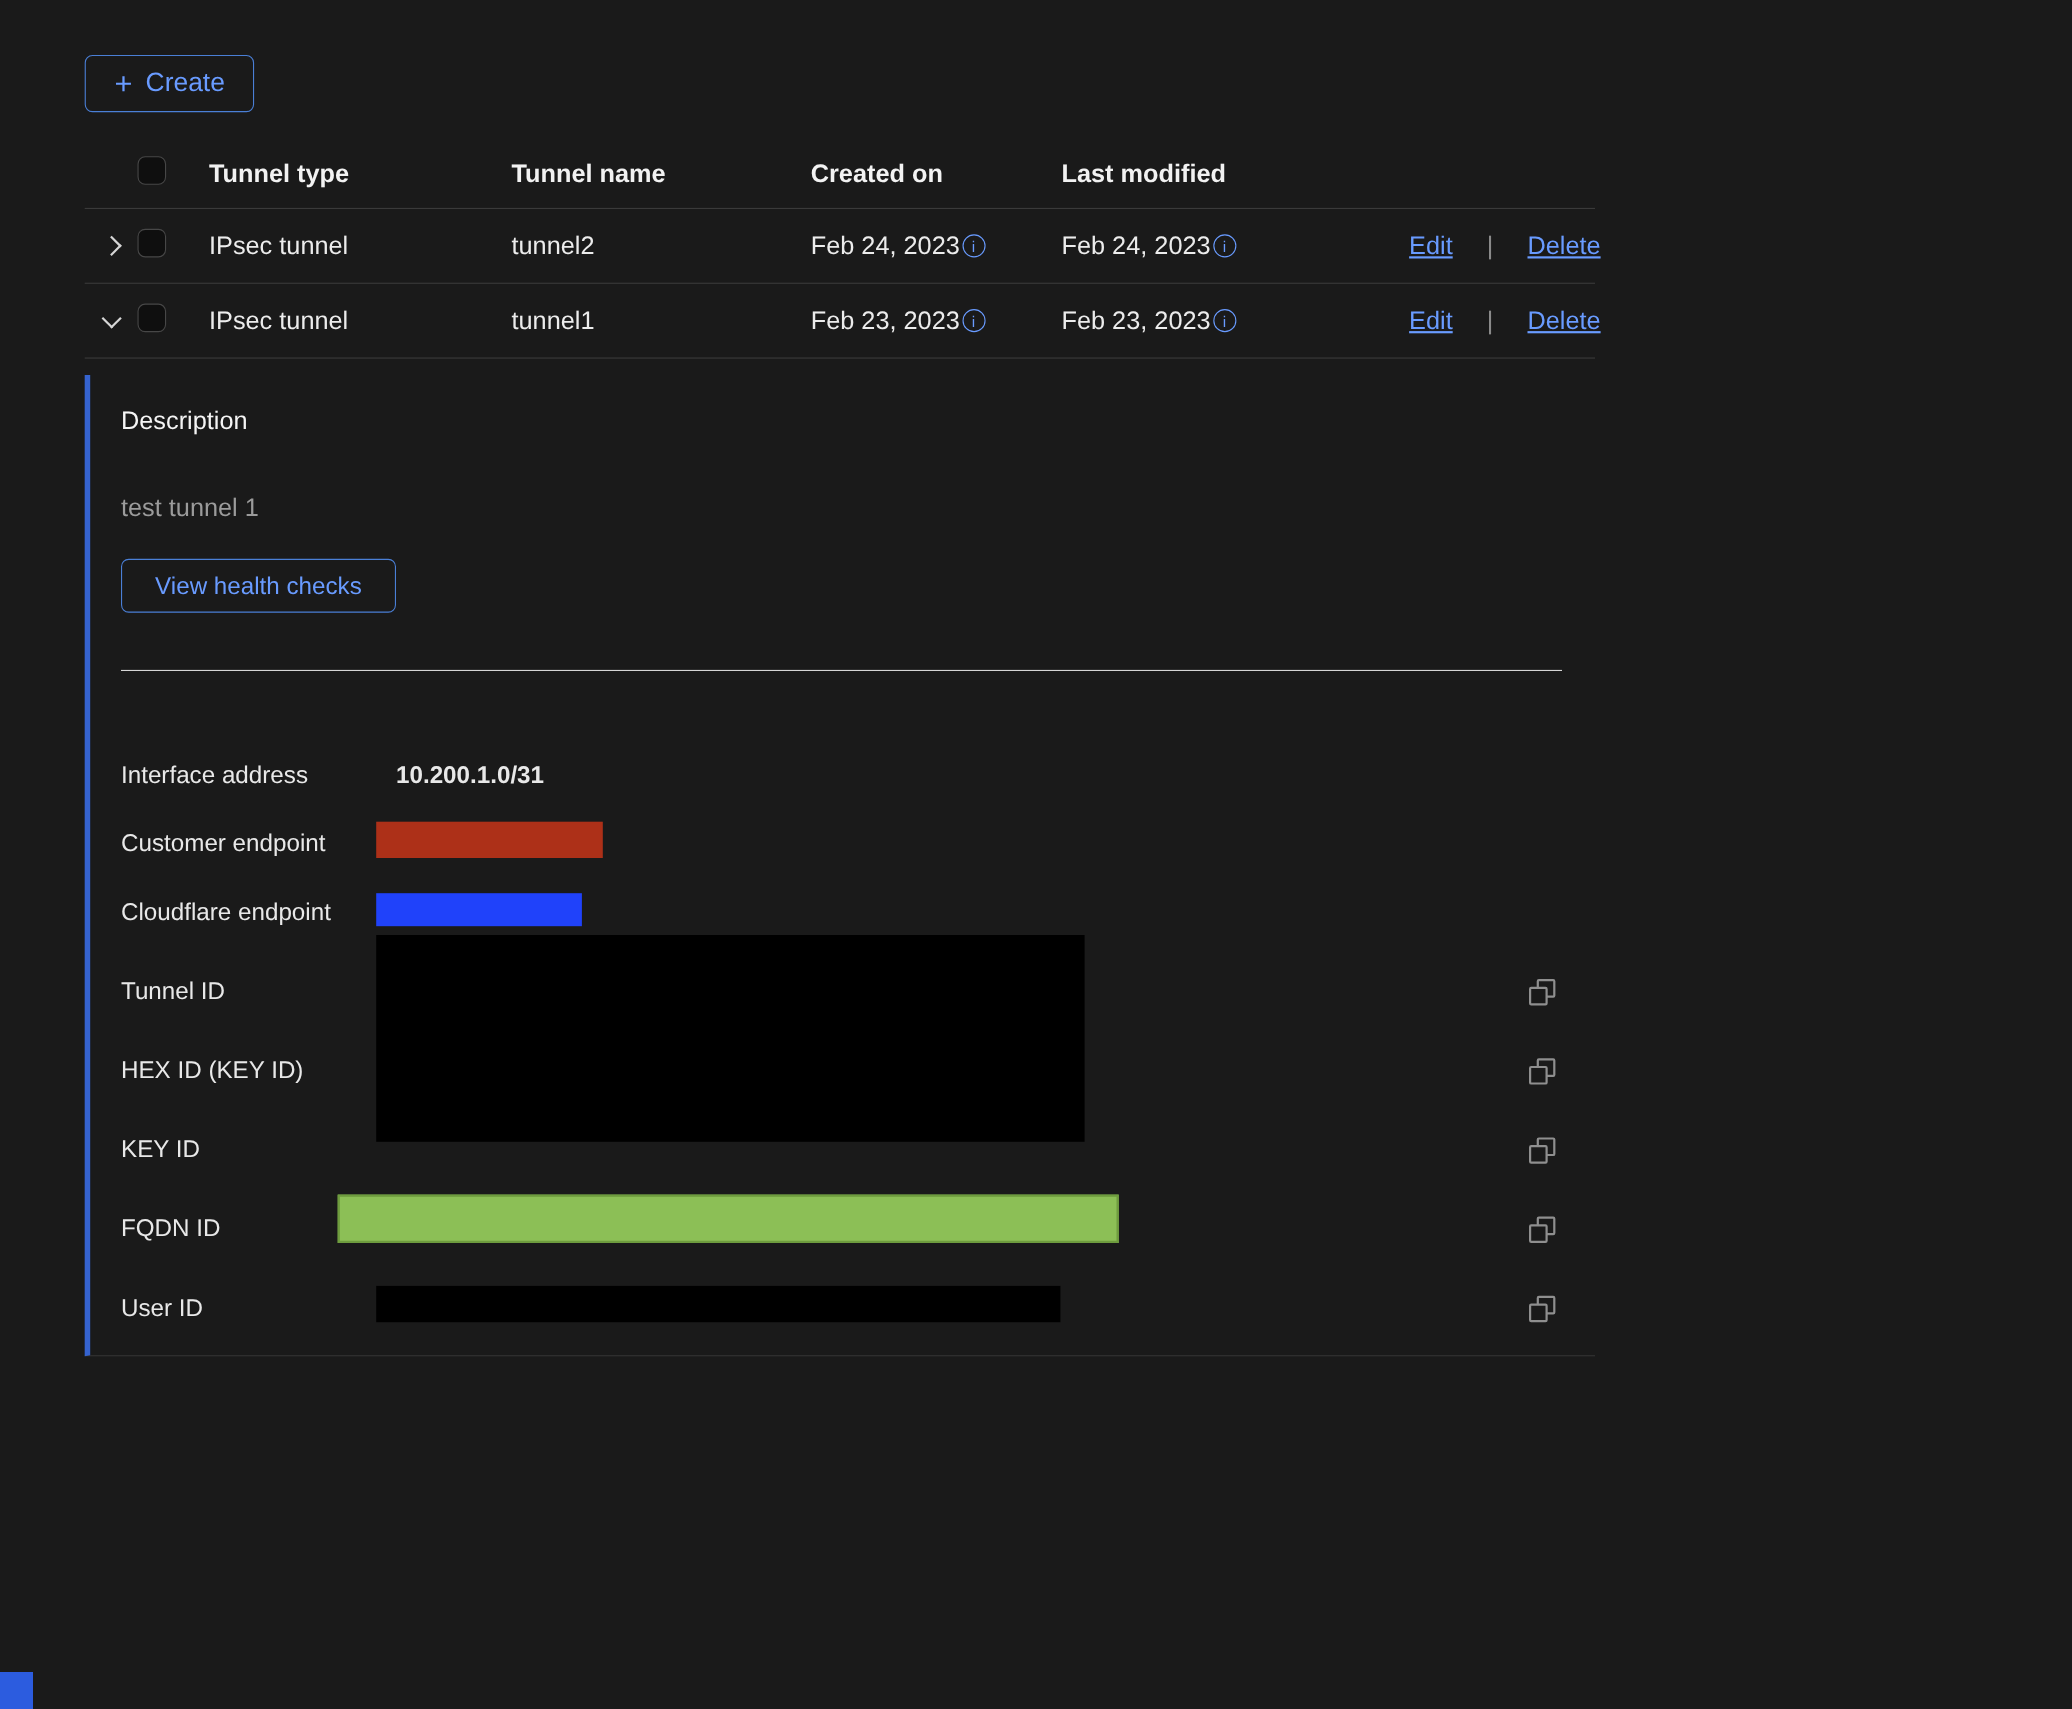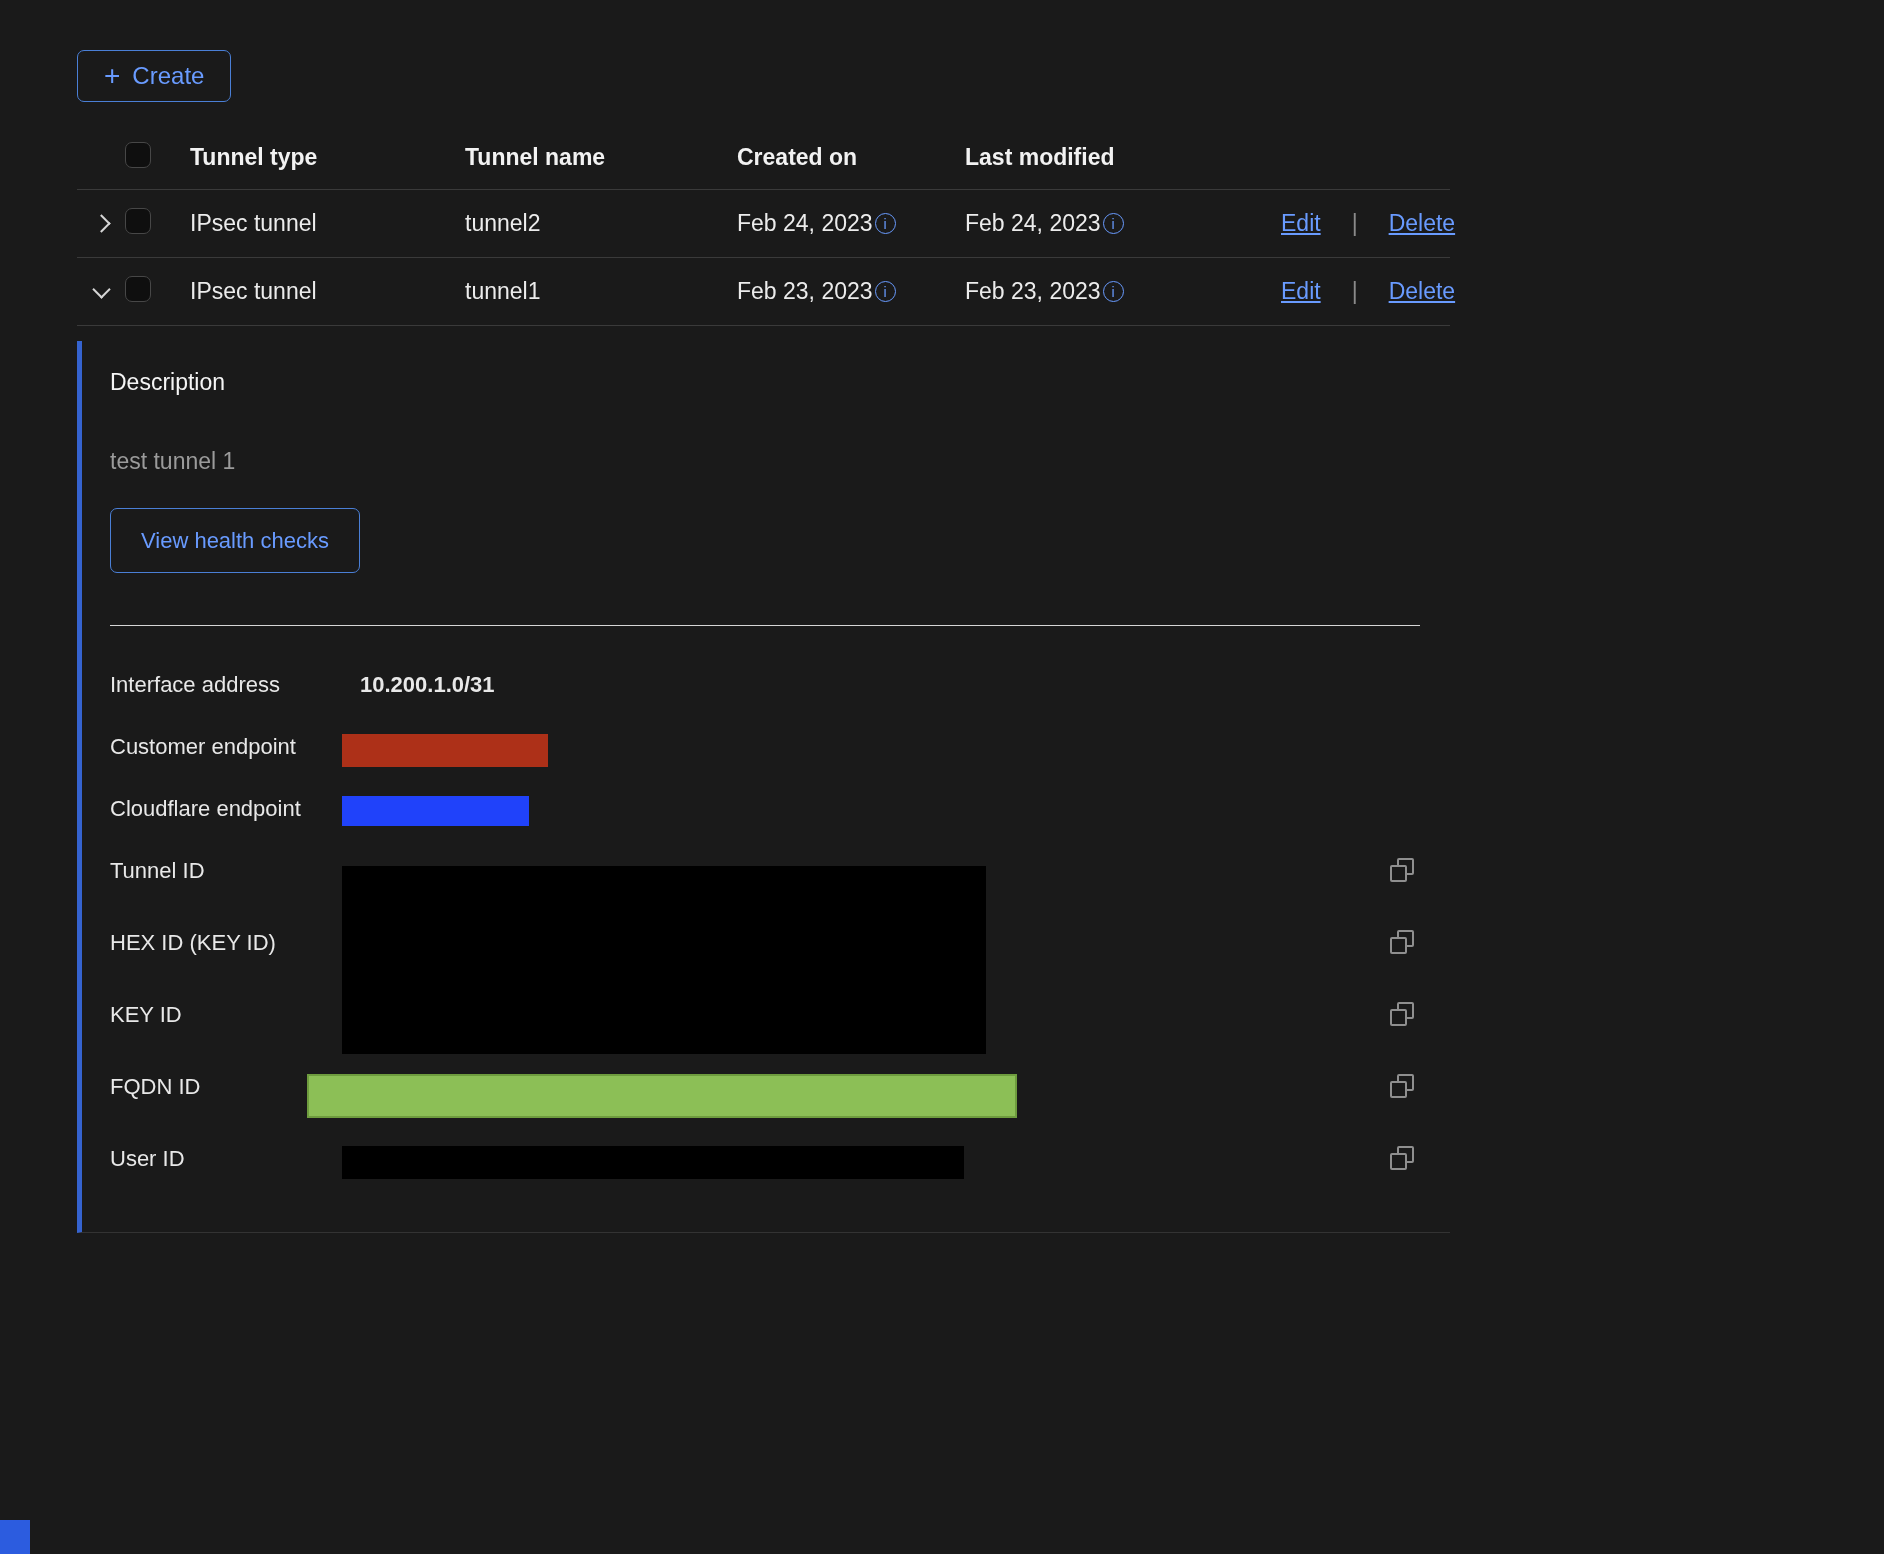--- a/index.html
+++ b/index.html
@@ -71,31 +71,31 @@
     position:absolute; left:77px; top:341px;
     width:1373px; height:892px;
     border-left:5px solid #3563cf;
     border-bottom:1px solid #333;
     padding-left:28px;
   }
   .desc-label { margin-top:28px; font-size:23px; color:#f5f5f5; }
   .desc-value { margin-top:52px; font-size:23px; color:#9b9b9b; }
   .health-btn {
     margin-top:33px;
-    height:65px; padding:0 30px;
+    height:49px; padding:0 30px;
     display:inline-flex; align-items:center;
     background:transparent;
     border:1px solid #4a7fd6; border-radius:7px;
     color:#699bff; font-size:22px; cursor:pointer;
     font-family:"Liberation Sans", sans-serif;
   }
   .divider { margin-top:52px; width:1310px; border-top:1px solid #d6d6d6; height:0; }
 
   .fields { margin-top:46px; width:1310px; position:relative; }
-  .fr { display:flex; align-items:flex-start; }
+  .fr { display:flex; align-items:flex-end; }
   .h62 { height:62px; }
   .h72 { height:72px; }
   .f-label { width:232px; flex:0 0 auto; font-size:22px; color:#e8e8e8; }
   .f-value { padding-left:18px; font-size:22px; color:#e8e8e8;font-weight:bold; }
 
   .redact { display:inline-block; }
   .redact-red   { width:206px; height:33px; }
   .redact-blue  { width:187px; height:30px; }
   .redact-green { width:710px; height:44px; margin-left:-35px; border:2px solid #6e9c3e; }
   .redact-user  { width:622px; height:33px; }

